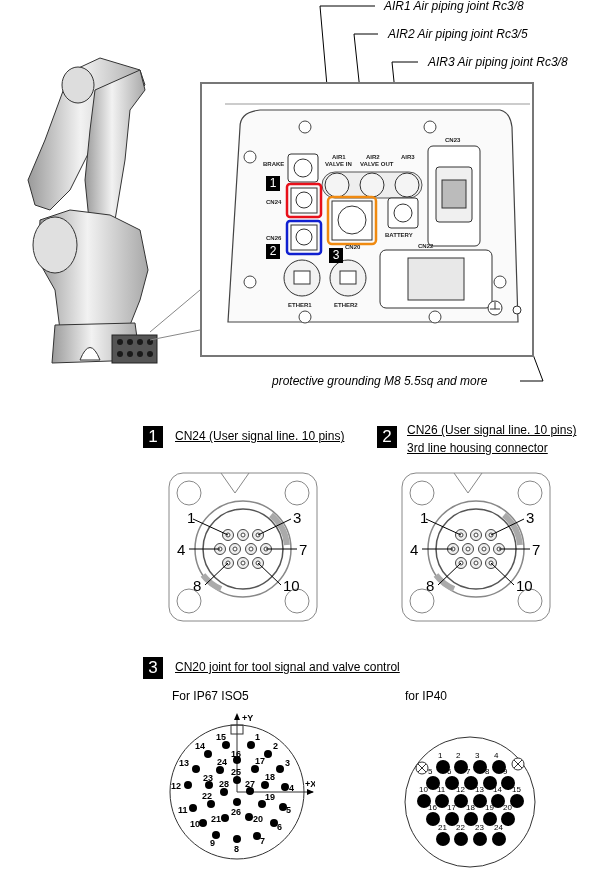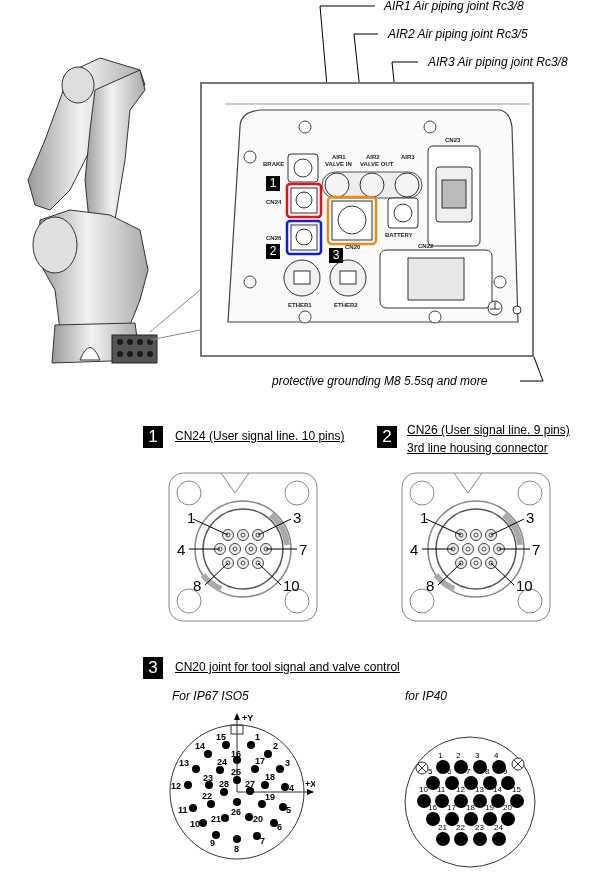--- a/index.html
+++ b/index.html
@@ -1,21 +1,21 @@
 <!DOCTYPE html>
 <html><head>
 <meta charset="utf-8">
 <style>
   html, body { margin:0; padding:0; background:#ffffff; }
   body { width:600px; height:875px; position:relative; overflow:hidden; font-family:"Liberation Sans", sans-serif; color:#000; }
   .abs { position:absolute; }
   .callout-text { position:absolute; font-size:12px; white-space:nowrap;font-style:italic; }
   .num-badge { position:absolute; width:20px; height:22px; background:#000; color:#fff; font-size:17px; line-height:22px; text-align:center; }
   .sec-title { position:absolute; font-size:12px; white-space:nowrap;text-decoration:underline; }
-  .sub-title { position:absolute; font-size:12px; white-space:nowrap;font-style:italic; }
+  .sub-title { position:absolute; font-size:12px; white-space:nowrap; }
   svg text { font-family:"Liberation Sans", sans-serif; }
 </style>
 </head>
 <body>
 
 <svg class="abs" style="left:0;top:30px" width="200" height="360">
   <defs>
     <linearGradient id="rg" x1="0" x2="1" y1="0" y2="0">
       <stop offset="0" stop-color="#9a9a9a"></stop>
       <stop offset="0.45" stop-color="#f2f2f2"></stop>
@@ -144,21 +144,21 @@
   </g>
 </svg>
 
 <div class="num-badge" style="left:266px;top:176px;width:14px;height:15px;font-size:12px;line-height:15px">1</div>
 <div class="num-badge" style="left:266px;top:244px;width:14px;height:15px;font-size:12px;line-height:15px">2</div>
 <div class="num-badge" style="left:329px;top:248px;width:14px;height:15px;font-size:12px;line-height:15px">3</div>
 
 <div class="num-badge" style="left:143px;top:426px">1</div>
 <div class="sec-title" style="left:175px;top:429px">CN24 (User signal line. 10 pins)</div>
 <div class="num-badge" style="left:377px;top:426px">2</div>
-<div class="sec-title" style="left:407px;top:423px">CN26 (User signal line. 9 pins)</div>
+<div class="sec-title" style="left:407px;top:423px">CN26 (User signal line. 10 pins)</div>
 <div class="sec-title" style="left:407px;top:441px">3rd line housing connector</div>
 
 <svg class="abs" style="left:163px;top:467px" width="160" height="160" id="conn1">
     <rect x="6" y="6" width="148" height="148" rx="14" fill="#fff" stroke="#888" stroke-width="1"></rect>
     <circle cx="26" cy="26" r="12" fill="#fff" stroke="#888"></circle>
     <circle cx="134" cy="26" r="12" fill="#fff" stroke="#888"></circle>
     <circle cx="26" cy="134" r="12" fill="#fff" stroke="#888"></circle>
     <circle cx="134" cy="134" r="12" fill="#fff" stroke="#888"></circle>
     <polyline points="58,6 72,26 86,6" fill="none" stroke="#888"></polyline>
     <circle cx="80" cy="82" r="48" fill="#fff" stroke="#888" stroke-width="1.5"></circle>

